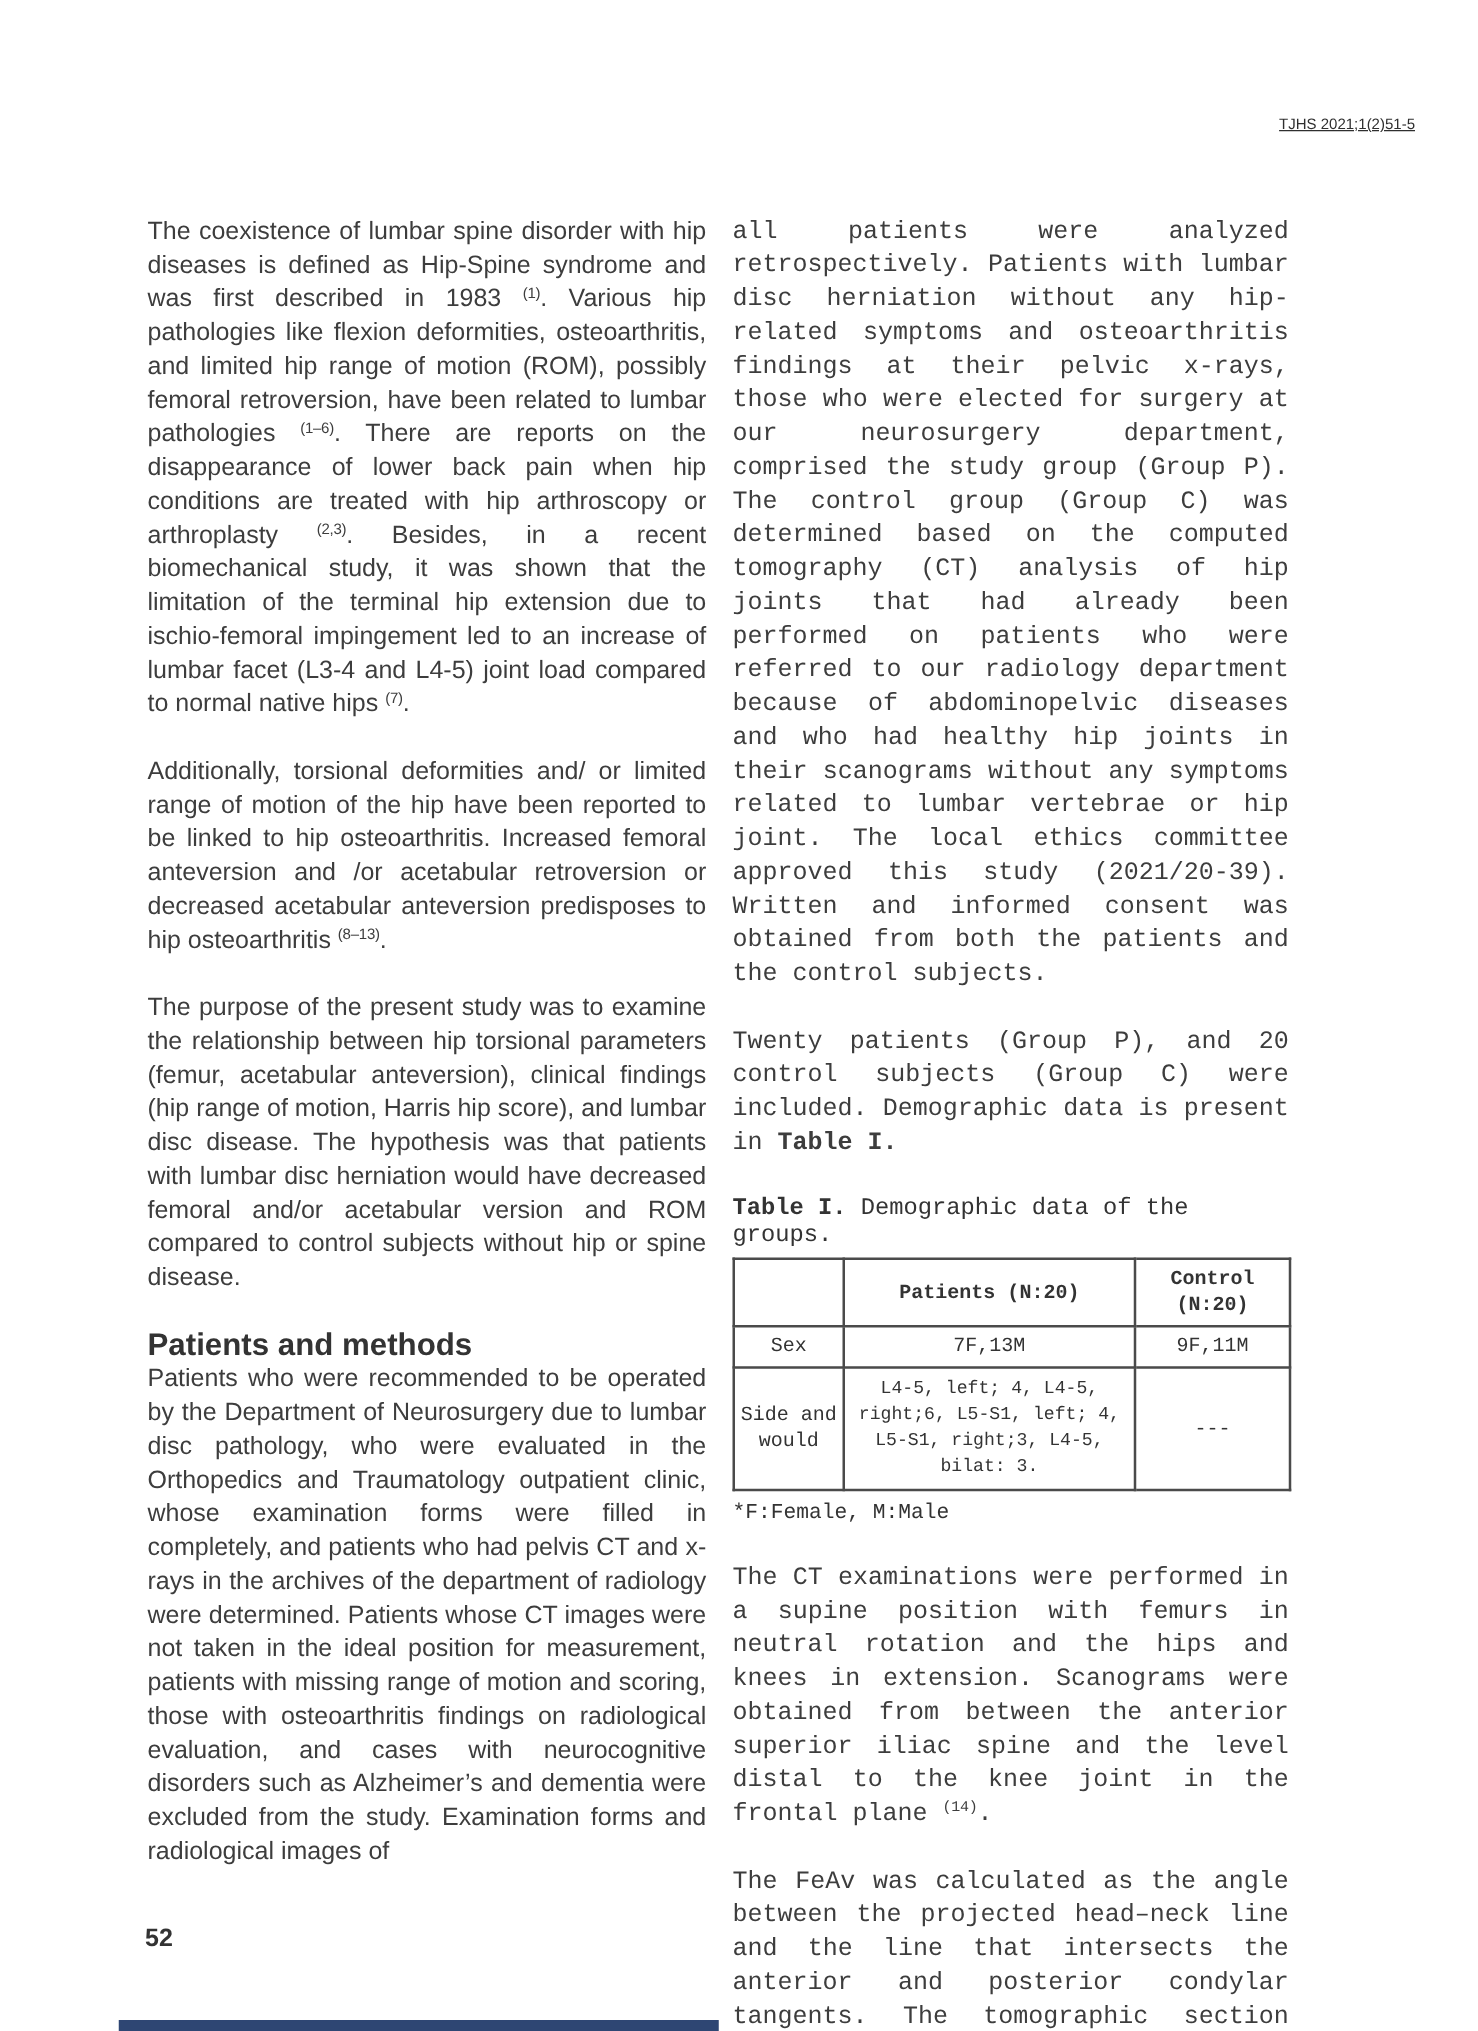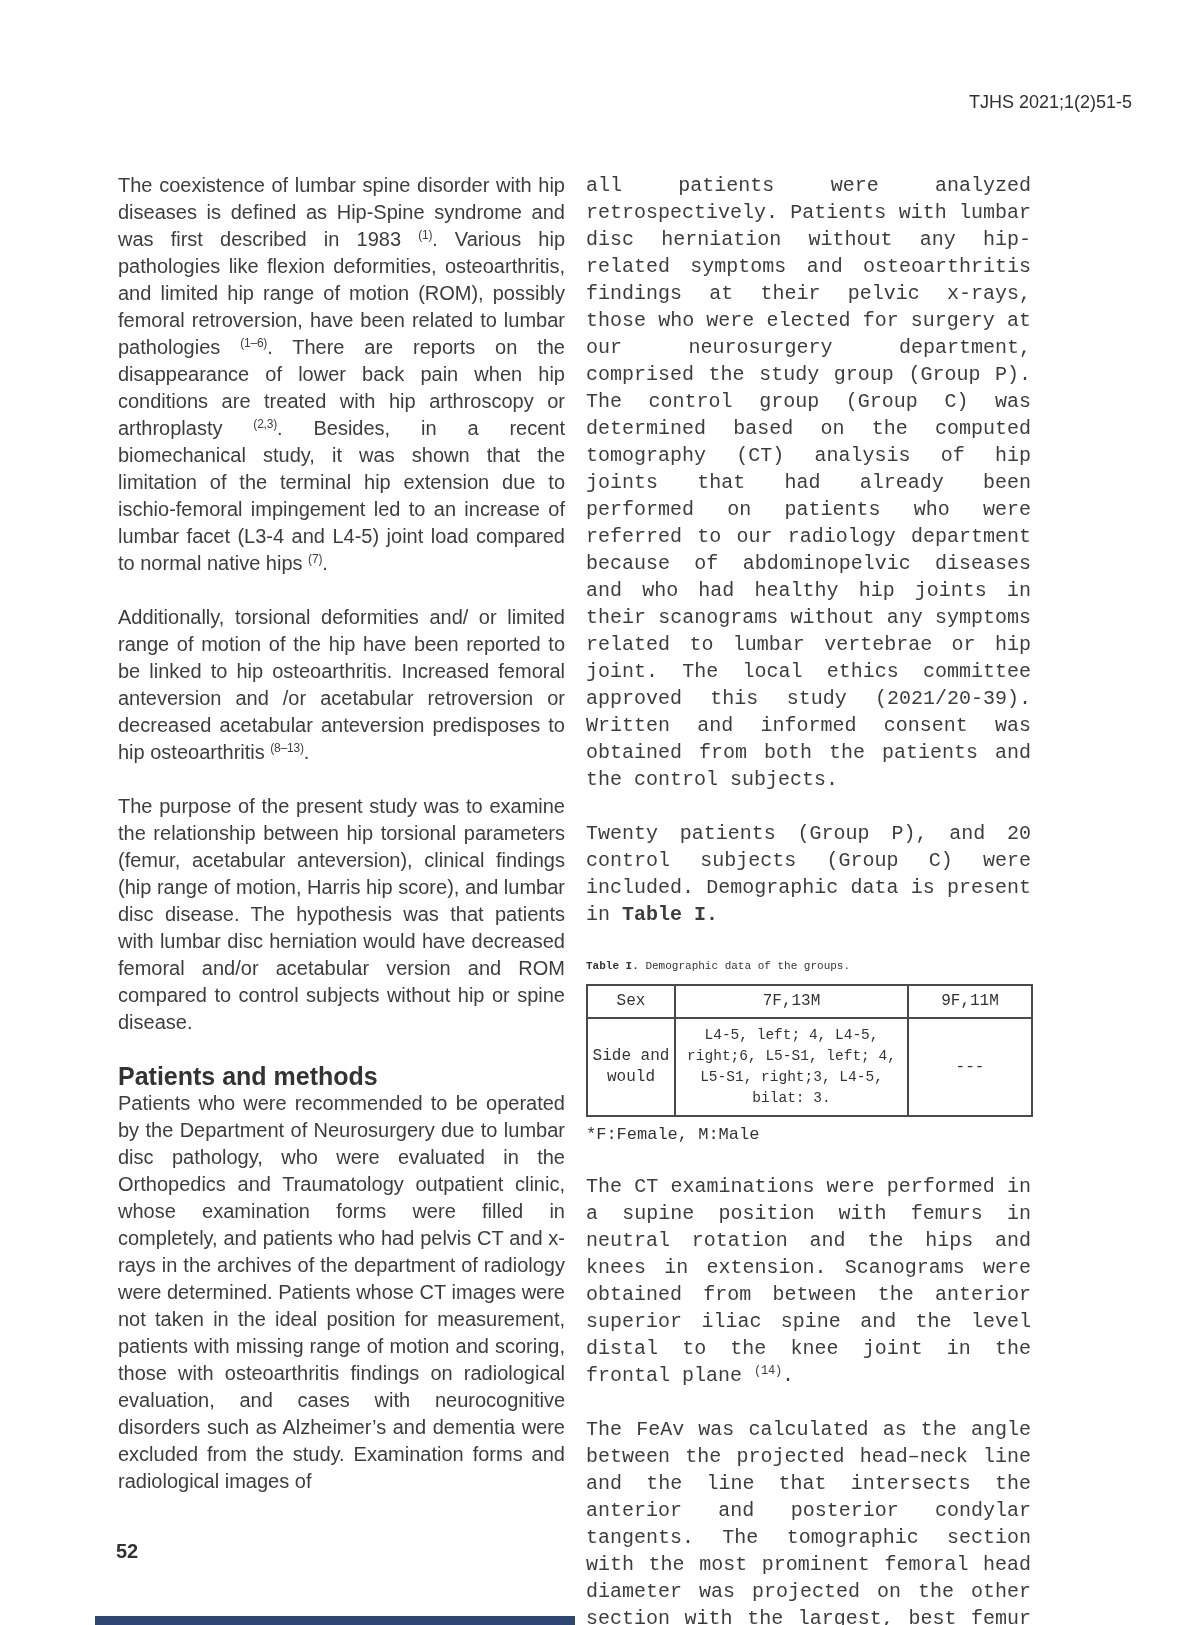--- a/index.html
+++ b/index.html
@@ -9,22 +9,23 @@
     height: 1625px;
     background: #ffffff;
     font-family: "Liberation Sans", "DejaVu Sans", sans-serif;
     color: #3d3d3d;
     overflow: hidden;
   }
   .journal-ref {
     position: absolute;
     top: 92px;
     right: 50px;
-    font-size: 18px;
+    font-size: 12px;
     color: #2f2f2f;
+    text-decoration: underline;
   }
   .col {
     position: absolute;
     top: 172px;
     text-align: justify;
   }
   .col-left  { left: 118px; width: 447px; }
   .col-right { left: 586px; width: 445px; font-family: Liberation Mono, monospace; }
   .col p {
     margin: 0 0 27px 0;
@@ -49,21 +50,21 @@
   h3.methods-heading {
     margin: 0;
     font-size: 25px;
     line-height: 27px;
     font-weight: bold;
     color: #333333;
     text-align: left;
   }
   .table-block { margin: 0 0 27px 0; text-align: left; }
   .table-caption {
-    font-size: 11px;
+    font-size: 19px;
     line-height: 22px;
     color: #333333;
     margin-bottom: 7px;
   }
   table.demo-table {
     border-collapse: collapse;
     width: 445px;
     table-layout: fixed;
   }
   .demo-table th, .demo-table td {
@@ -130,20 +131,25 @@
         <b>Table I.</b>
         <span>Demographic data of the groups.</span>
       </div>
       <table class="demo-table">
         <colgroup>
           <col style="width:88px">
             <col style="width:233px">
             <col style="width:124px">
         </colgroup>
         <tbody>
+            <tr>
+          <th></th>
+          <th>Patients (N:20)</th>
+          <th>Control (N:20)</th>
+        </tr>
         <tr>
           <td>Sex</td>
           <td>7F,13M</td>
           <td>9F,11M</td>
         </tr>
         <tr>
           <td>Side and would</td>
           <td class="multiline">L4-5, left; 4, L4-5, right;6, L5-S1, left; 4,
 L5-S1, right;3, L4-5, bilat: 3.</td>
           <td>---</td>

